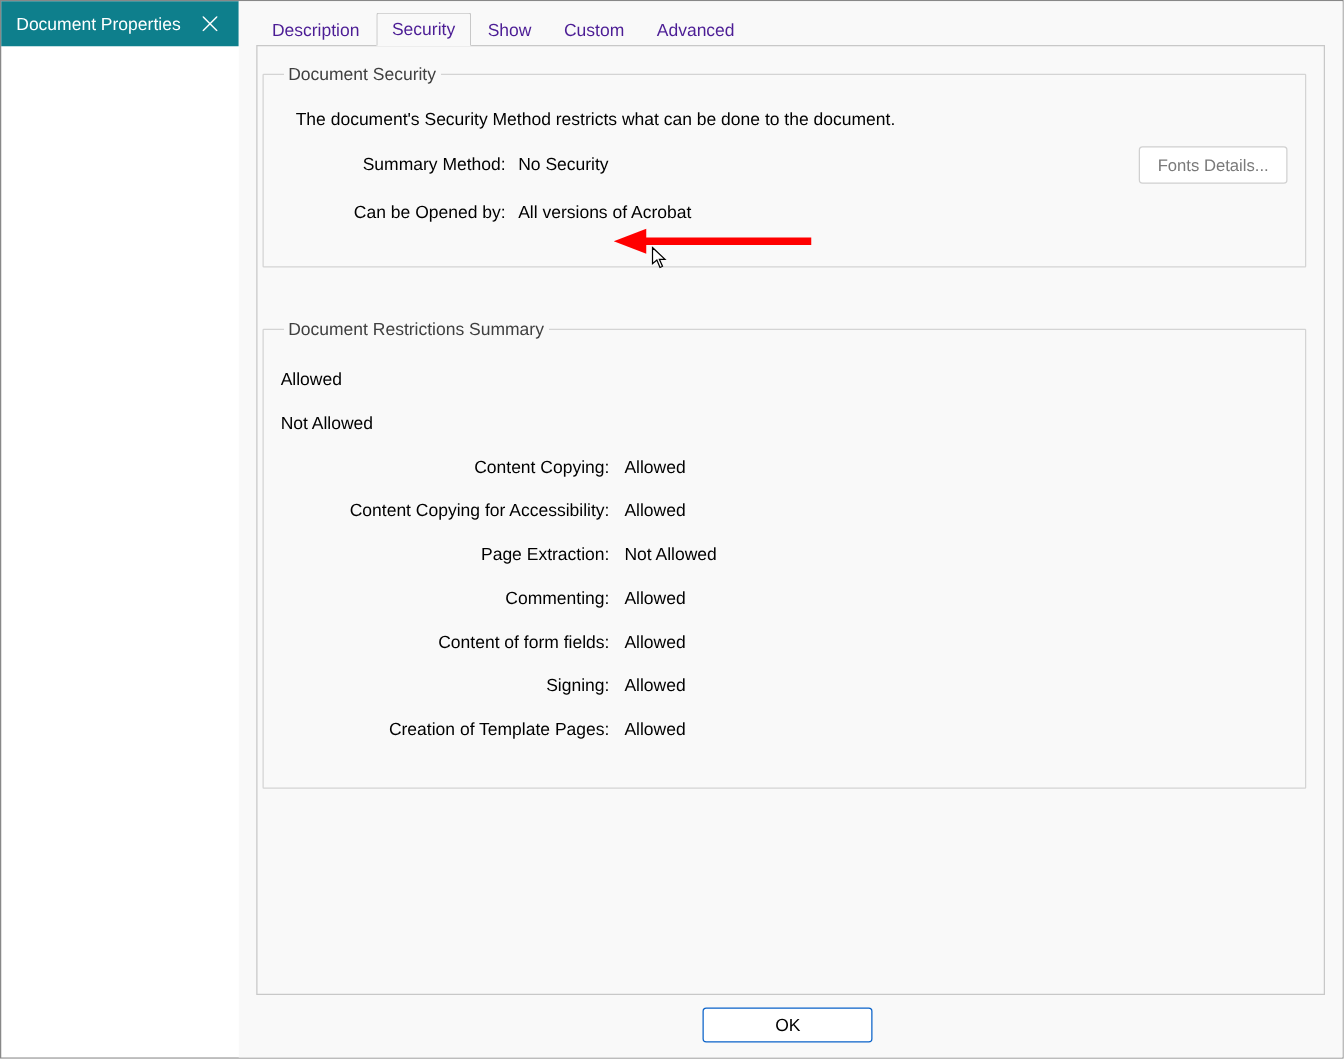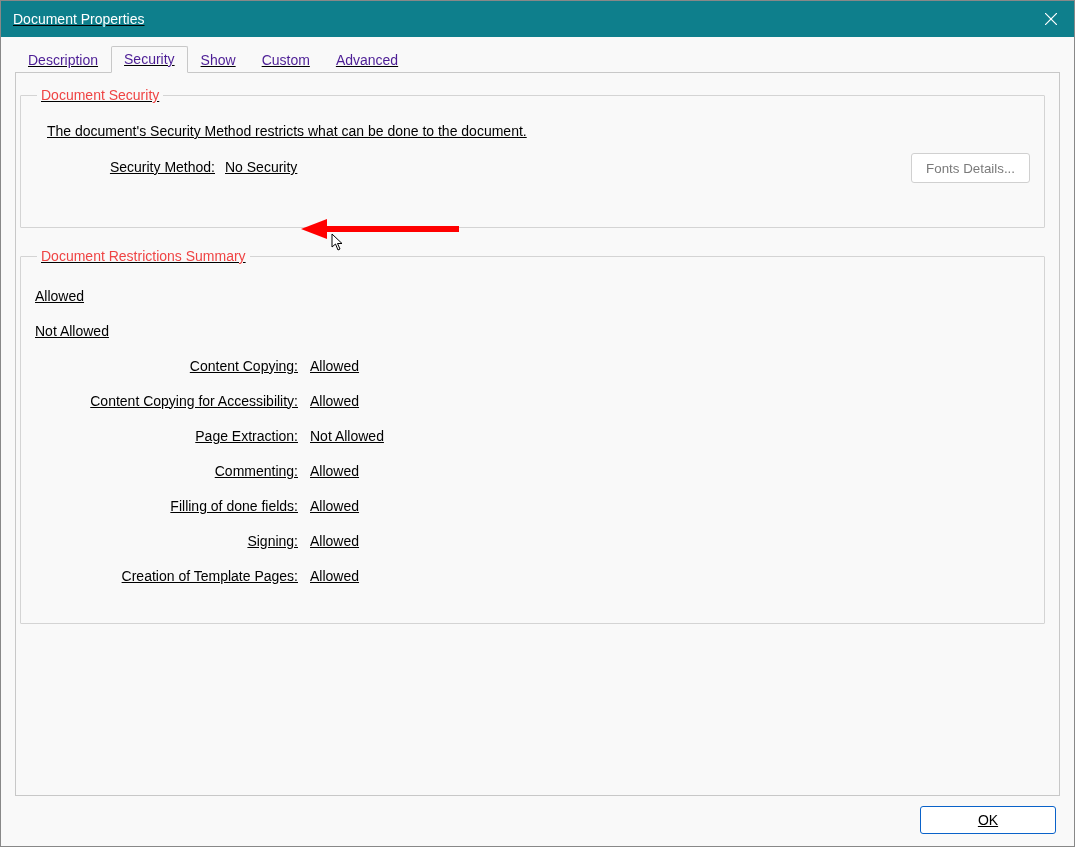--- a/index.html
+++ b/index.html
@@ -1,38 +1,38 @@
 <!DOCTYPE html>
 <html><head>
 <meta charset="utf-8">
 <style>
   * { box-sizing: border-box; margin: 0; padding: 0; }
   html, body { width: 1075px; height: 847px; font-family: "Segoe UI", Arial, sans-serif; font-size: 14px; background: #fff; overflow: hidden; }
-  .window { width: 1075px; height: 847px; display: flex; flex-direction: column; border: 1px solid #888; text-decoration: underline; }
+  .window { width: 1075px; height: 847px; display: flex; flex-direction: row; border: 1px solid #888; }
   .titlebar { background: #0e7f8c; color: #fff; height: 36px; display: flex; align-items: center; justify-content: space-between; padding: 0 0 0 12px; }
   .titlebar-title { font-size: 14px; }
   .titlebar-close { width: 46px; height: 36px; display: flex; align-items: center; justify-content: center; cursor: pointer; }
   .titlebar-close svg { width: 12px; height: 12px; stroke: #fff; stroke-width: 1.2; }
   .client { flex: 1; background: #f9f9f9; padding: 10px 14px 12px 14px; display: flex; flex-direction: column; }
   .tabs { display: flex; align-items: flex-end; height: 26px; position: relative; z-index: 2; }
   .tab { padding: 4px 12px 5px 12px; border: 1px solid transparent; border-bottom: none; margin-right: 0; cursor: pointer; color: #4c1d95; position: relative; }
   .tab.active { background: #f9f9f9; border: 1px solid #c8c8c8; border-bottom: 1px solid #f9f9f9; border-radius: 2px 2px 0 0; }
   .tab-panel { flex: 1; border: 1px solid #c8c8c8; margin-top: -1px; padding: 14px 14px 14px 4px; display: flex; flex-direction: column; gap: 20px; background: #f9f9f9; }
   fieldset.group { border: 1px solid #d4d4d4; border-radius: 1px; padding: 14px 14px 30px 14px; position: relative; }
-  fieldset.group legend { padding: 0 4px; color: #ef4444; font-size: 14px; margin-left: 2px; }
+  fieldset.group legend { padding: 0 4px; color: #404040; font-size: 14px; margin-left: 2px; }
   .sec-desc { margin: 6px 0 20px 12px; }
   .sec-row { display: flex; align-items: center; margin-bottom: 22px; }
   .sec-label { width: 190px; text-align: right; padding-right: 10px; }
   .sec-val { }
   .show-details { position: absolute; right: 14px; top: 50px; height: 30px; padding: 0 14px; border: 1px solid #d0d0d0; background: #fff; color: #7a7a7a; border-radius: 3px; cursor: default; }
-  .restrictions { padding-bottom: 96px; }
+  .restrictions { padding-bottom: 96px; margin-top: 21px; }
   .restrict-row { display: flex; align-items: center; height: 35px; }
   .restrict-label { width: 275px; text-align: right; padding-right: 12px; }
   .restrict-val { }
-  .footer { display: flex; justify-content: flex-end; gap: 12px; padding: 10px 4px 0 0; }
+  .footer { display: flex; justify-content: center; gap: 12px; padding: 10px 4px 0 0; }
   .btn { width: 136px; height: 28px; border: 1px solid #bdbdbd; background: #fff; border-radius: 3px; cursor: pointer; font-size: 14px; }
   .btn.primary { border: 1.5px solid #0a62c9; }
   
   .arrow-wrap { position: absolute; left: 280px; top: 118px; pointer-events: none; }
   .arrow-line { position: absolute; width: 134px; height: 6px; background: #ff0000; left: 24px; top: 5px; }
   .arrow-head { position: absolute; width: 0; height: 0; border-top: 10px solid transparent; border-bottom: 10px solid transparent; border-right: 26px solid #ff0000; left: 0; top: -2px; }
   .cursor { position: absolute; left: 310px; top: 130px; pointer-events: none; }
   .secgroup { position: relative; }
 </style>
 </head>
@@ -60,22 +60,26 @@
       <div class="tab">Advanced</div>
     </div>
 
     <div class="tab-panel">
 
       <fieldset class="group secgroup">
         <legend>Document Security</legend>
         <div class="sec-desc">The document's Security Method restricts what can be done to the document.</div>
 
         <div class="sec-row">
-          <div class="sec-label">Security Method:</div>
+          <div class="sec-label">Summary Method:</div>
           <div class="sec-val">No Security</div>
+        </div>
+        <div class="sec-row" style="margin-bottom:6px">
+          <div class="sec-label">Can be Opened by:</div>
+          <div class="sec-val">All versions of Acrobat</div>
         </div>
 
         <button class="show-details" disabled="">Fonts Details...</button>
 
         <div class="arrow-wrap">
           <div class="arrow-line"></div>
           <div class="arrow-head"></div>
         </div>
         <svg class="cursor" width="18" height="18" viewBox="0 0 18 18">
           <path d="M1 1 L1 14 L4.5 11 L7 17 L9 16 L6.5 10.5 L11 10.5 Z" fill="#fff" stroke="#000" stroke-width="1"></path>
@@ -101,21 +105,21 @@
         </div>
         <div class="restrict-row">
           <div class="restrict-label">Page Extraction:</div>
           <div class="restrict-val">Not Allowed</div>
         </div>
         <div class="restrict-row">
           <div class="restrict-label">Commenting:</div>
           <div class="restrict-val">Allowed</div>
         </div>
         <div class="restrict-row">
-          <div class="restrict-label">Filling of done fields:</div>
+          <div class="restrict-label">Content of form fields:</div>
           <div class="restrict-val">Allowed</div>
         </div>
         <div class="restrict-row">
           <div class="restrict-label">Signing:</div>
           <div class="restrict-val">Allowed</div>
         </div>
         <div class="restrict-row">
           <div class="restrict-label">Creation of Template Pages:</div>
           <div class="restrict-val">Allowed</div>
         </div>

